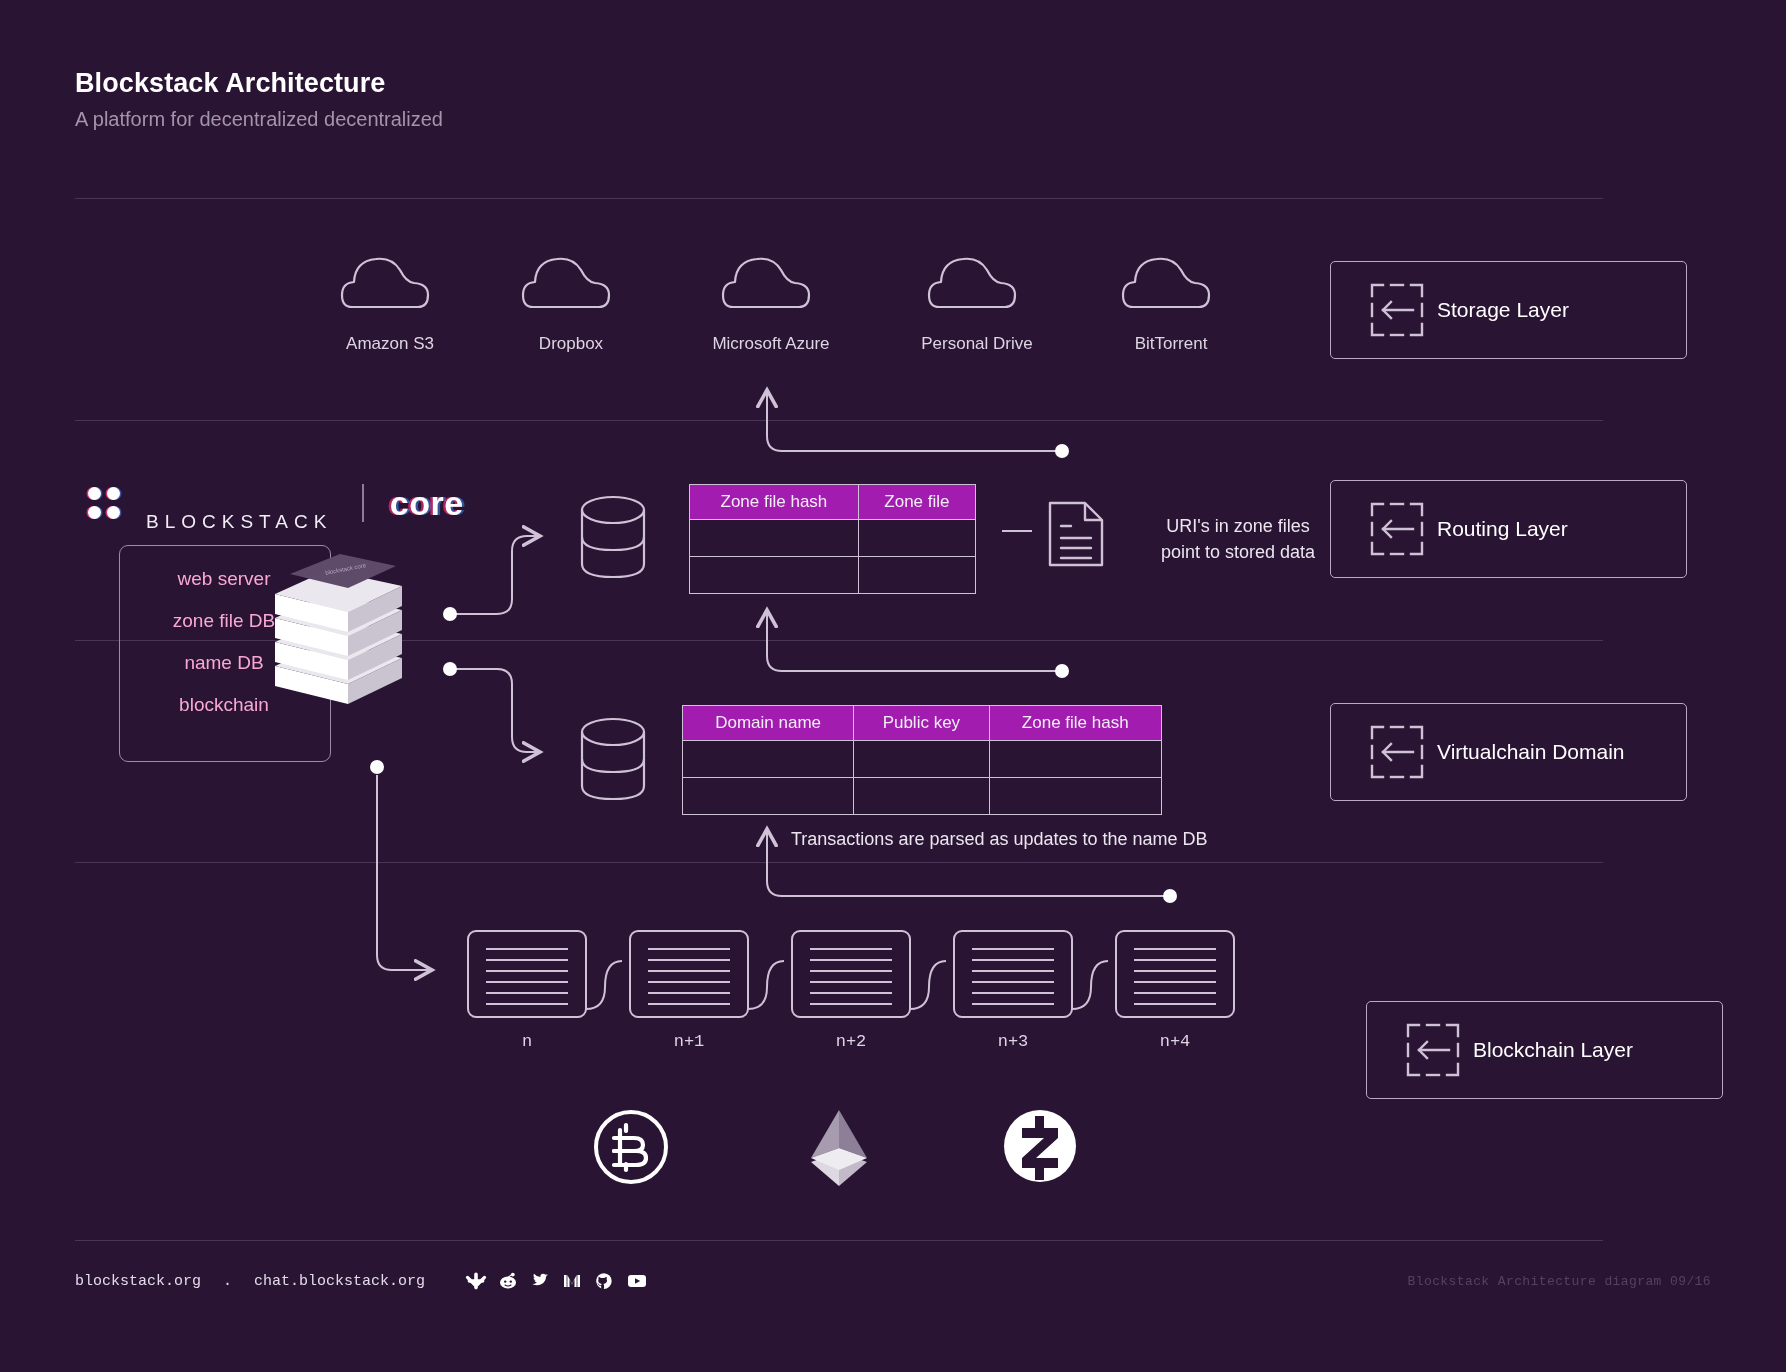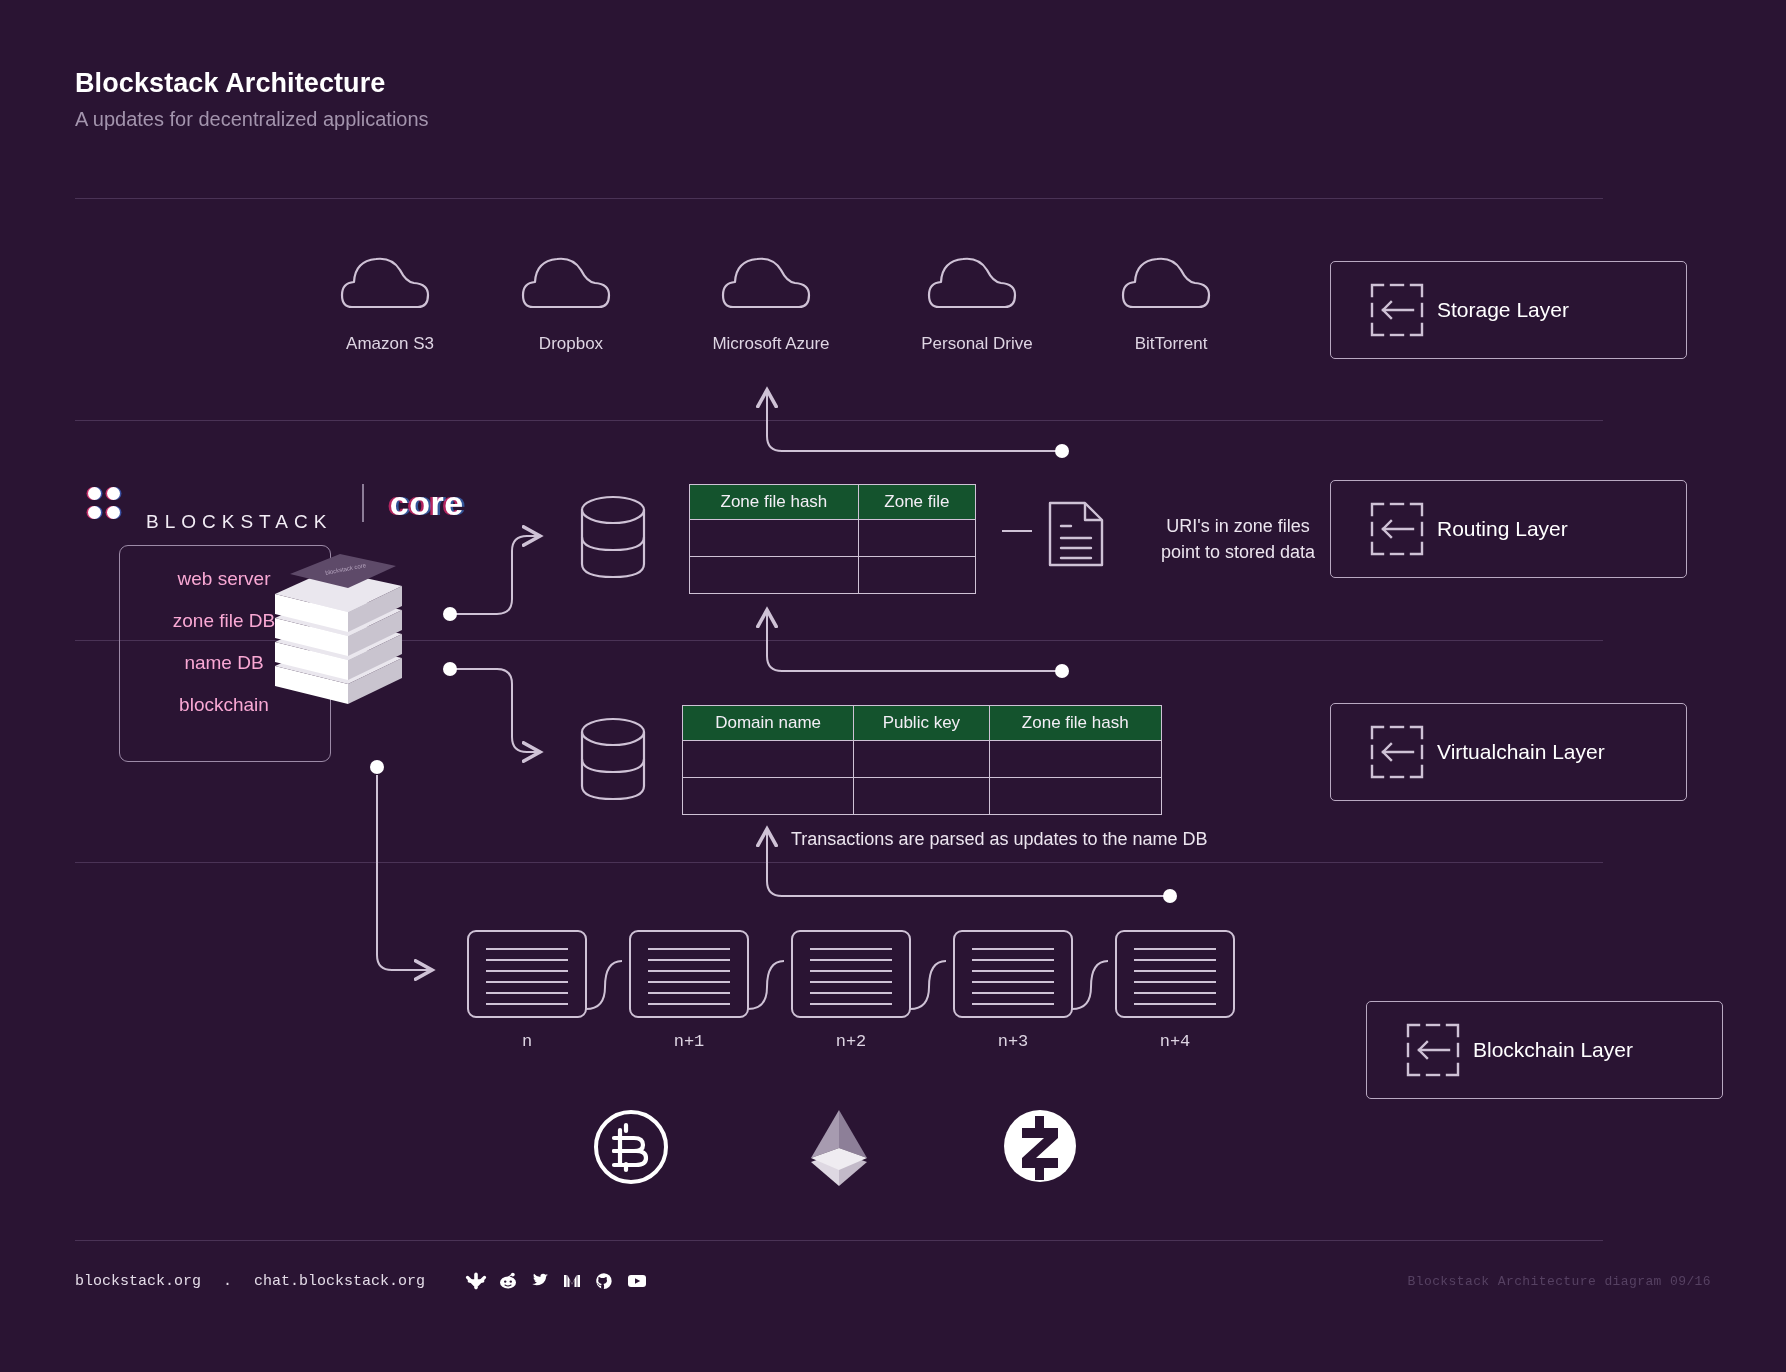--- a/index.html
+++ b/index.html
@@ -151,21 +151,21 @@
     color: #f9a8d4;
     margin-bottom: 20px;
   }
 
   
   .tbl {
     position: absolute;
     border-collapse: collapse;
   }
   .tbl th {
-    background: #14532d;
+    background: #a21caf;
     border: 1.5px solid #cfc2d6;
     color: #f3eef6;
     font-size: 17px;
     font-weight: normal;
     height: 34px;
     padding: 0 14px;
   }
   .tbl td {
     border: 1.5px solid #cfc2d6;
     height: 34px;
@@ -218,21 +218,21 @@
     letter-spacing: 0.4px;
   }
   svg { overflow: visible; }
 </style>
 </head>
 <body>
 
 <div class="stage">
 
   <div class="title">Blockstack Architecture</div>
-  <div class="subtitle">A updates for decentralized applications</div>
+  <div class="subtitle">A platform for decentralized decentralized</div>
 
   <div class="divider" style="left:75px;top:198px;width:1528px;"></div>
   <div class="divider" style="left:75px;top:420px;width:1528px;"></div>
   <div class="divider" style="left:75px;top:640px;width:1528px;"></div>
   <div class="divider" style="left:75px;top:862px;width:1528px;"></div>
 
   <div class="cloud-item" style="left:305px;top:245px;">
     <svg class="cloud-svg" width="100" height="70" viewBox="0 0 100 70">
       <path d="M12 62 Q2 62 2 50 Q2 38 14 37 Q15 16 36 14 Q52 12 60 25 Q66 37 74 38 Q88 39 88 50 Q88 62 78 62 Z" fill="none" stroke="#cfc2d6" stroke-width="2.2" stroke-linejoin="round"></path>
     </svg>
@@ -311,21 +311,21 @@
           <path d="M42 3 H53 V14"></path>
         <path d="M53 22 V34"></path>
           <path d="M53 42 V53 H42"></path>
           <path d="M34 53 H22"></path>
         <path d="M14 53 H3 V42"></path>
           <path d="M3 34 V22"></path>
         <path d="M44 28 H14"></path>
           <path d="M22 20 L14 28 L22 36"></path>
       </g>
     </svg>
-    <div class="layer-label">Virtualchain Layer</div>
+    <div class="layer-label">Virtualchain Domain</div>
   </div>
 
   <div class="layer-box" style="top:1001px;margin-left:36px;">
     <svg class="layer-icon" viewBox="0 0 56 56">
       <g fill="none" stroke="#cfc2d6" stroke-width="2.4" stroke-linecap="square">
         <path d="M3 14 V3 H14"></path>
           <path d="M22 3 H34"></path>
           <path d="M42 3 H53 V14"></path>
         <path d="M53 22 V34"></path>
           <path d="M53 42 V53 H42"></path>

